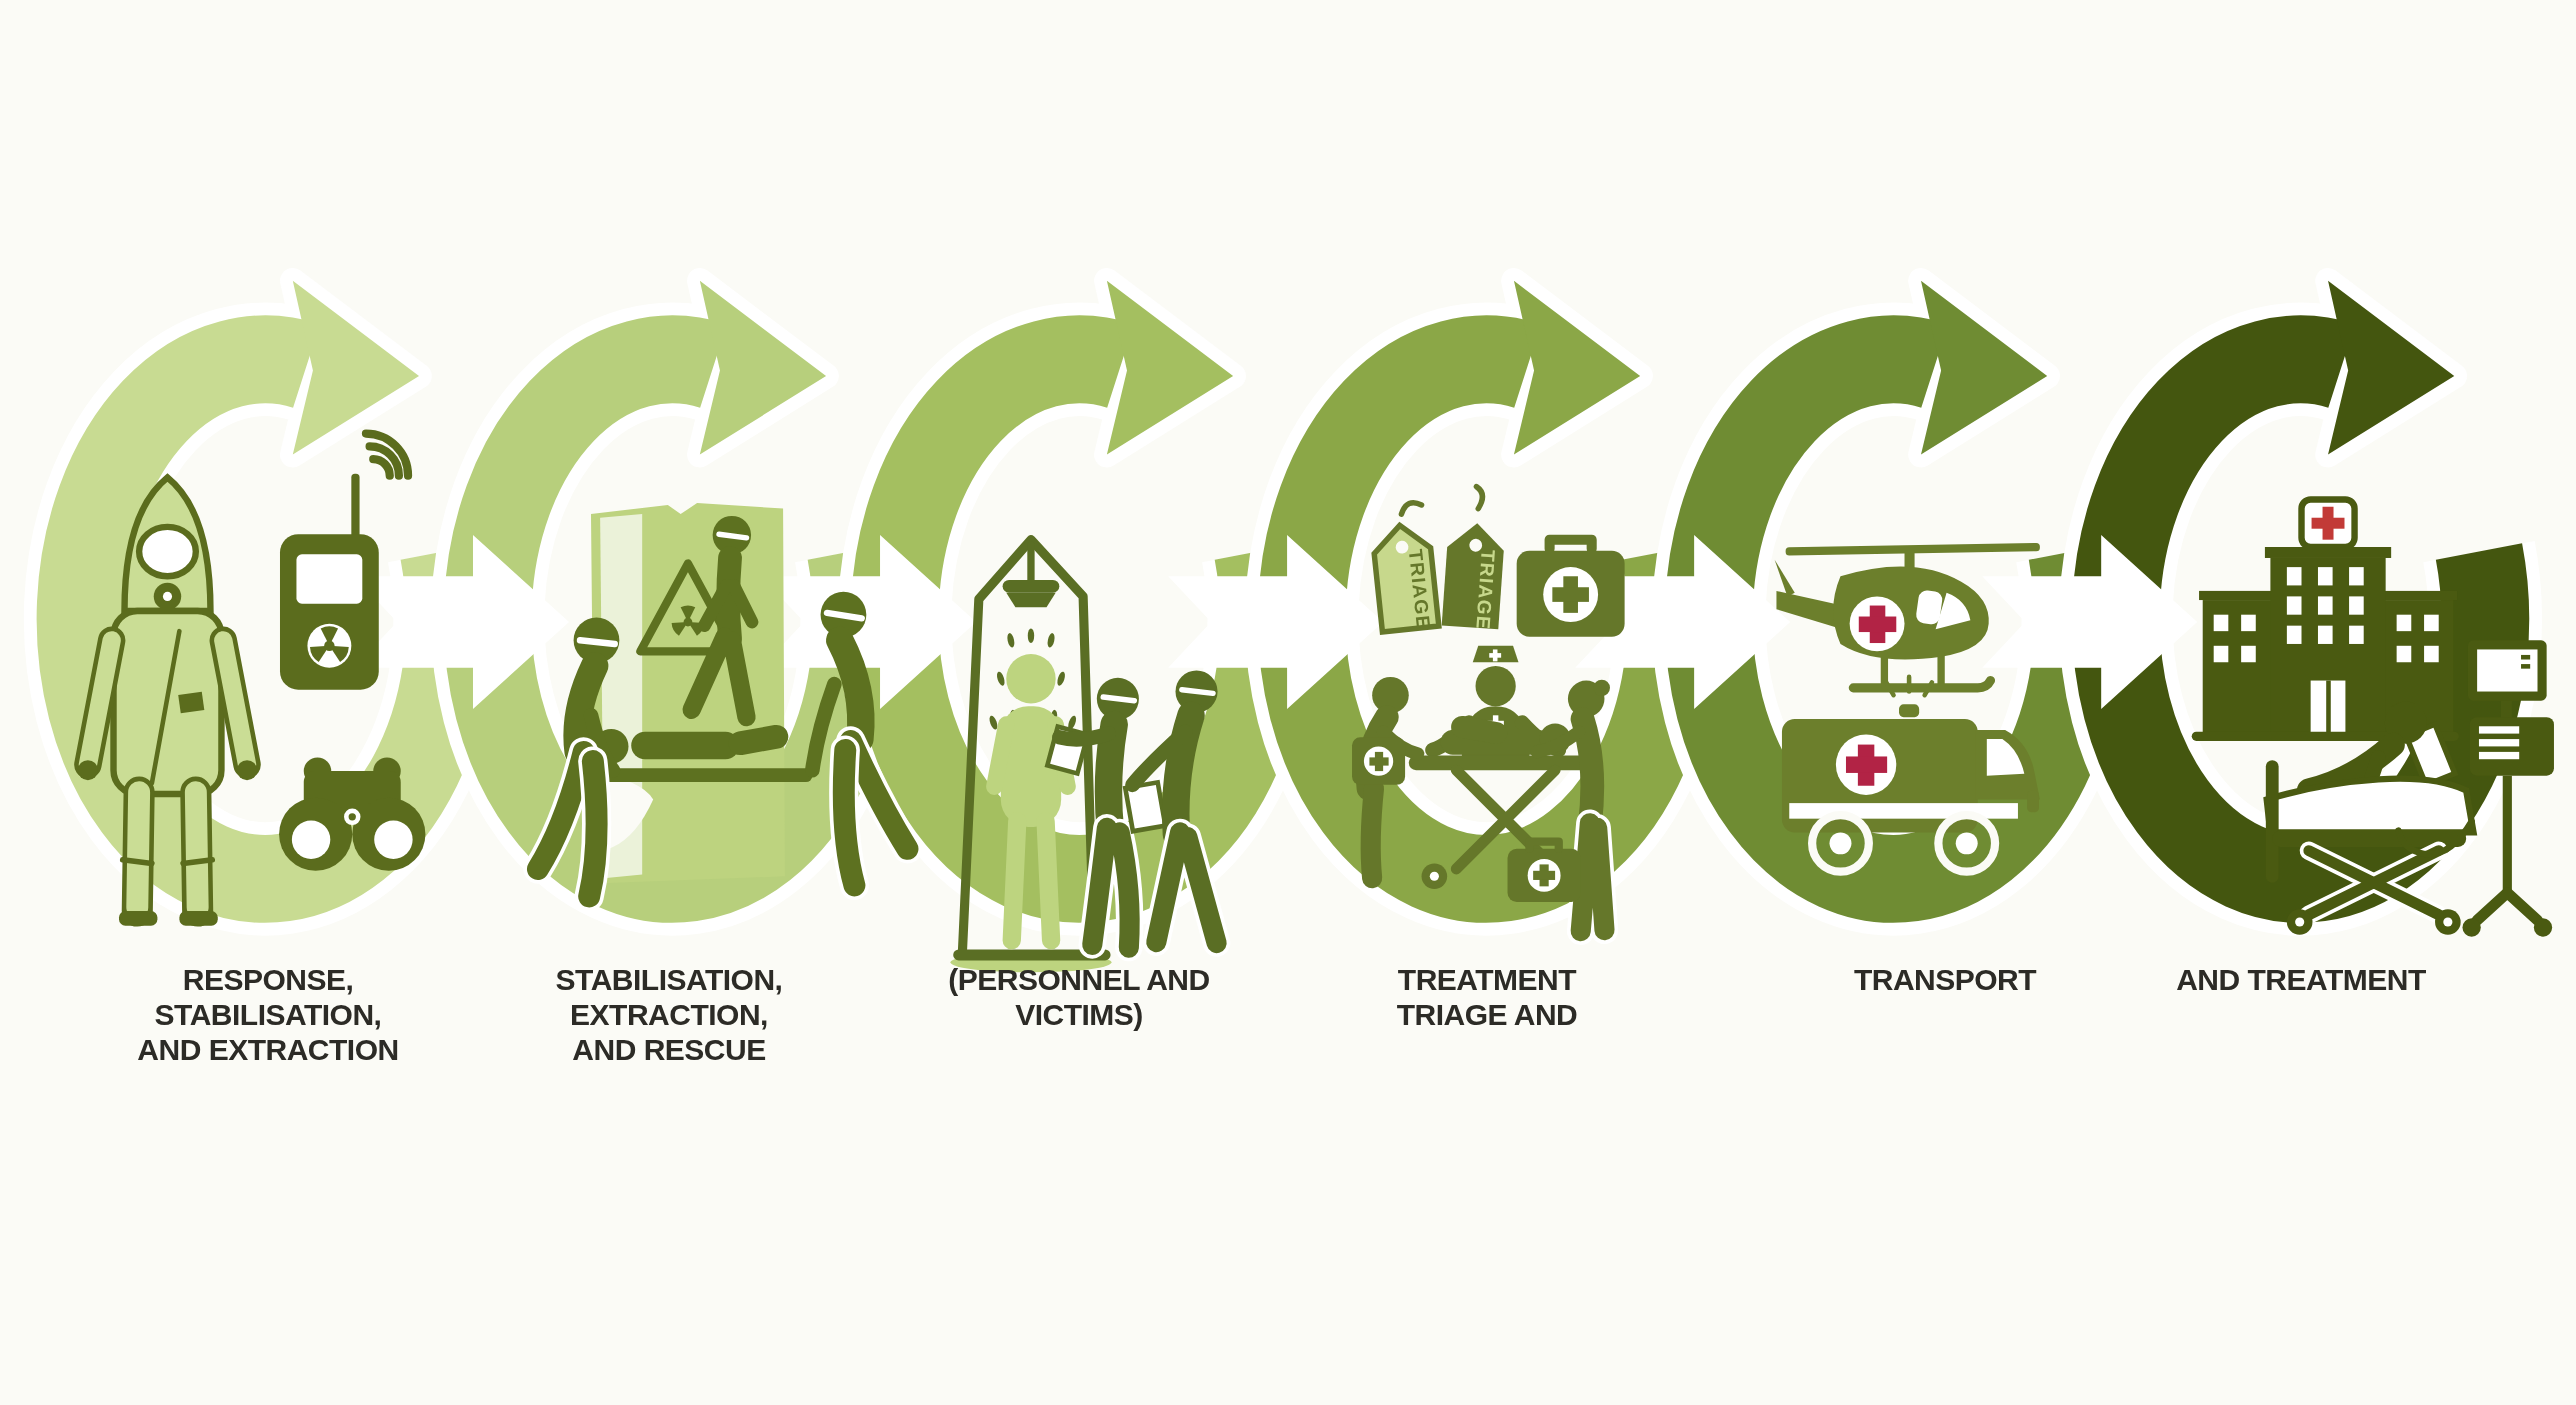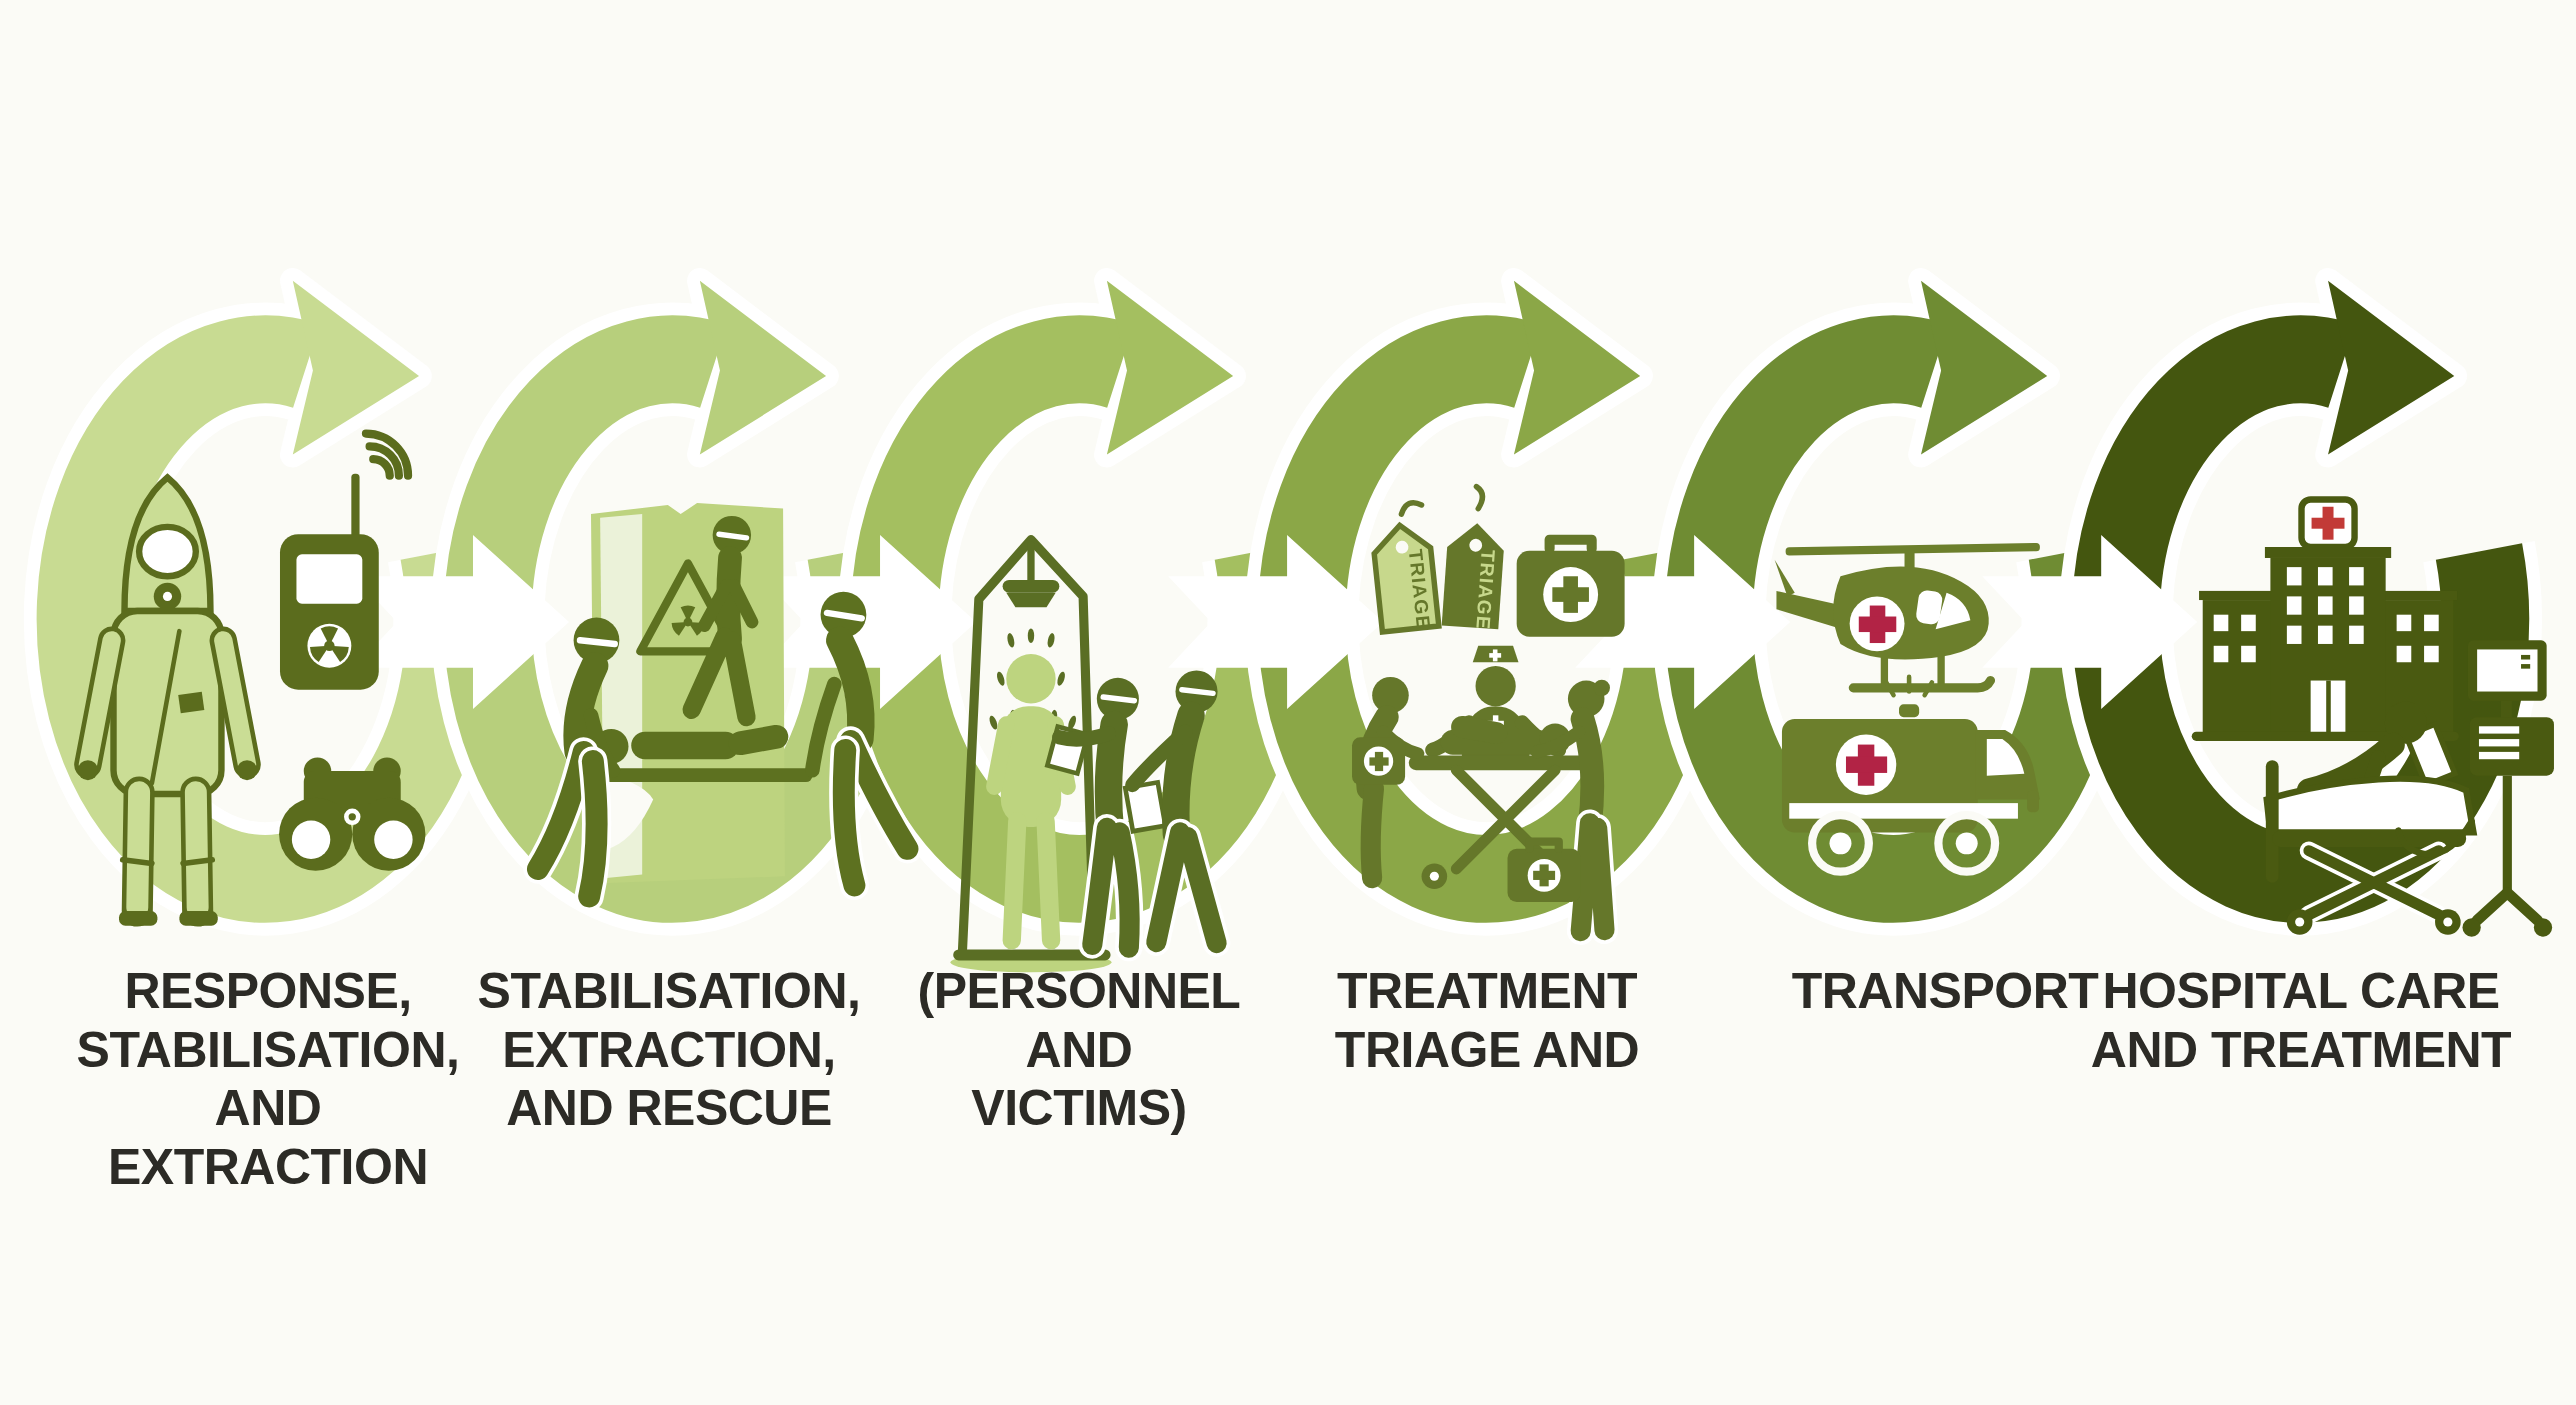--- a/index.html
+++ b/index.html
@@ -27,21 +27,21 @@
   .od{stroke:var(--d)}
   .sd{stroke:var(--d);fill:none;stroke-linecap:round;stroke-linejoin:round}
   .sl{stroke:var(--l);fill:none;stroke-linecap:round;stroke-linejoin:round}
   .sw{stroke:#fff;fill:none;stroke-linecap:round;stroke-linejoin:round}
   .sbg{stroke:#fbfbf6;fill:none;stroke-linecap:round}
 
   .tagtext{font-weight:700;font-size:21px;letter-spacing:1.5px}
 
   .label{
     position:absolute;top:962px;width:430px;text-align:center;
-    font-weight:700;font-size:50px;line-height:1.17;letter-spacing:-0.5px;
+    font-weight:700;font-size:30px;line-height:1.17;letter-spacing:-0.5px;
     color:var(--label_color,#2c2b26);
   }
   .lab0{left:53px}.lab1{left:454px}.lab2{left:864px}
   .lab3{left:1272px}.lab4{left:1730px}.lab5{left:2086px}
 </style>
 </head>
 <body>
 
 <svg id="art" width="2576" height="1405" viewBox="0 0 2816 1536">
   <defs>
@@ -414,16 +414,15 @@
   <div>VICTIMS)</div>
 </div>
 <div class="label lab3">
   <div>TREATMENT</div>
   <div>TRIAGE AND</div>
 </div>
 <div class="label lab4">
   <div>TRANSPORT</div>
 </div>
 <div class="label lab5">
-  <div>HOSPITAL CARE</div>
   <div>AND TREATMENT</div>
 </div>
 
 
 </body></html>

